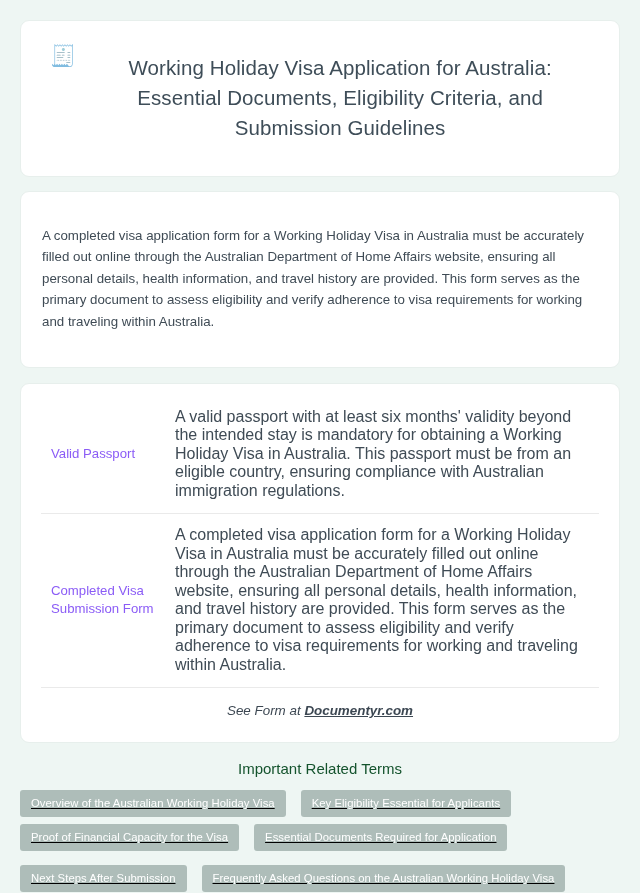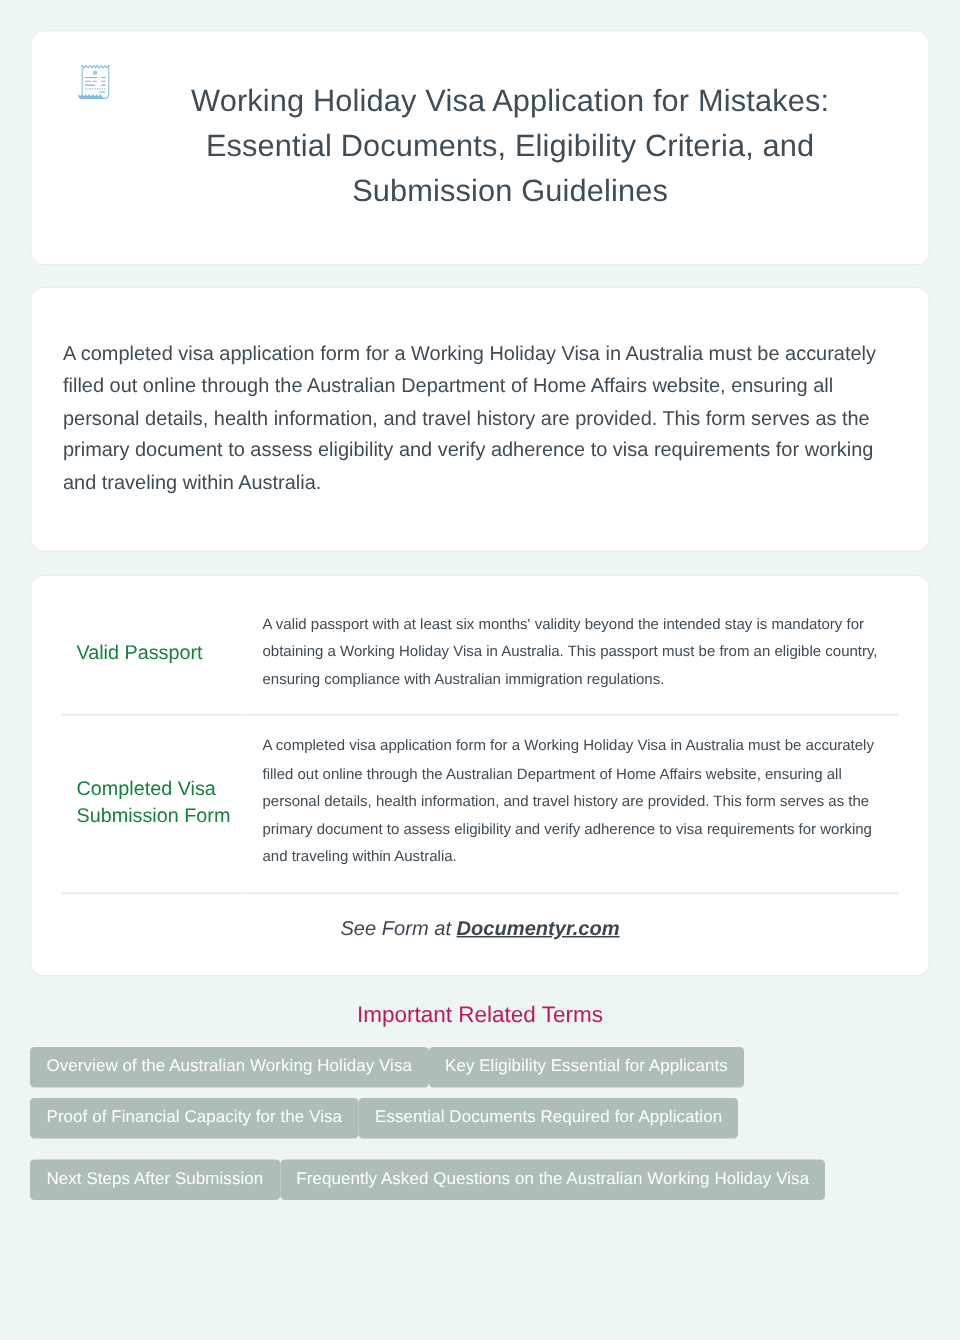--- a/index.html
+++ b/index.html
@@ -85,26 +85,26 @@
     vertical-align: middle;
     border-bottom: 1px solid #eaeaea;
   }
   table.doc-table tr.row-first td {
     border-top: none;
   }
   td.term-cell {
     width: 104px;
     font-size: 13.2px;
     line-height: 18px;
-    color: #15803d;
+    color: #8b5cf6;
     padding-left: 10px;
     padding-right: 8px;
   }
   td.desc-cell {
-    font-size: 10px;
+    font-size: 16px;
     line-height: 18.5px;
     color: #3f4b55;
     padding-left: 12px;
   }
   .see-more {
     text-align: center;
     font-size: 13.4px;
     color: #3c4752;
     font-style: italic;
     padding: 15px 0 10px 0;
@@ -115,53 +115,54 @@
     text-decoration: underline;
   }
 
   
   .terms-section {
     margin-top: 17px;
   }
   .terms-heading {
     text-align: center;
     font-size: 15px;
-    color: #be185d;
+    color: #14532d;
     margin-bottom: 13px;
   }
   .tag-rows {
     display: flex;
     flex-direction: column;
     gap: 7px;
   }
   .tag-row {
     display: flex;
     flex-direction: row;
-    gap: 0;
+    gap: 15px;
     justify-content: flex-start;
+    text-decoration: underline;
   }
   .tag {
     background: #aebdb9;
     color: #ffffff;
     font-size: 11.3px;
     line-height: 12px;
     padding: 7px 11px 8px 11px;
     border-radius: 3px;
     white-space: nowrap;
     letter-spacing: 0.05px;
   }
 </style>
 </head>
 <body>
 
 <div class="page">
 
   <div class="card title-card">
     <span class="title-icon">🧾</span>
-    <h1 class="title-text">Working Holiday Visa Application for Mistakes: Essential Documents, Eligibility Criteria, and Submission Guidelines</h1>
+    <h1 class="title-text">Working Holiday Visa Application for Australia: Essential Documents, Eligibility Criteria, and Submission Guidelines</h1>
   </div>
 
   <div class="card desc-card">
     <p class="desc-text">A completed visa application form for a Working Holiday Visa in Australia must be accurately filled out online through the Australian Department of Home Affairs website, ensuring all personal details, health information, and travel history are provided. This form serves as the primary document to assess eligibility and verify adherence to visa requirements for working and traveling within Australia.</p>
   </div>
 
   <div class="card table-card">
     <table class="doc-table">
       <tbody>
         <tr class="row-first">

